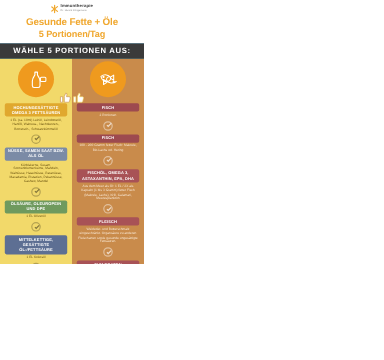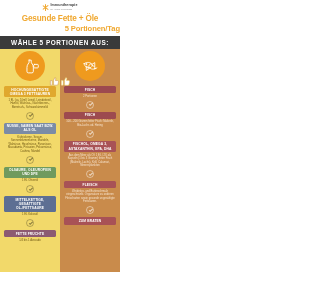--- a/index.html
+++ b/index.html
@@ -2,38 +2,38 @@
 <html><head>
 <meta charset="utf-8">
 <style>
   html,body{margin:0;padding:0;}
   body{
     width:120px;height:300px;
     font-family:"Liberation Sans",sans-serif;
     background:#ffffff;
     overflow:hidden;
   }
-  .poster{position:relative;width:120px;height:272px;overflow:hidden;background:#0ea5e9;}
+  .poster{position:relative;width:120px;height:220px;overflow:hidden;background:#0ea5e9;}
 
   
   .header{background:#ffffff;height:36px;position:relative;}
   .logo{display:flex;align-items:center;justify-content:center;gap:1px;padding-top:2px;height:10px;}
   .logo-mark{width:7px;height:7px;position:relative;flex:0 0 auto;}
   .logo-mark i{position:absolute;left:2.6px;top:0;width:1.3px;height:7px;background:#f0a830;border-radius:1px;}
   .logo-mark i:nth-child(2){transform:rotate(52deg);}
   .logo-mark i:nth-child(3){transform:rotate(-52deg);}
   .logo-text{display:flex;flex-direction:column;line-height:1;}
   .logo-name{font-size:3.6px;font-weight:bold;color:#3b3b3b;letter-spacing:.1px;}
   .logo-sub{font-size:2.1px;color:#8a8a8a;letter-spacing:.05px;margin-top:.5px;}
   .title{
     text-align:center;color:#f0a830;font-weight:bold;
     font-size:8.2px;line-height:10px;margin-top:2px;letter-spacing:-.15px;
   }
   .subtitle{
-    text-align:right;color:#f0a830;font-weight:bold;
+    text-align:center;color:#f0a830;font-weight:bold;
     font-size:7.6px;line-height:9px;letter-spacing:-.1px;
   }
 
   
   .banner{
     background:#3a3a3a;height:13px;display:flex;align-items:center;justify-content:center;
   }
   .banner span{
     color:#ffffff;font-weight:bold;font-size:6.4px;letter-spacing:.55px;
   }

